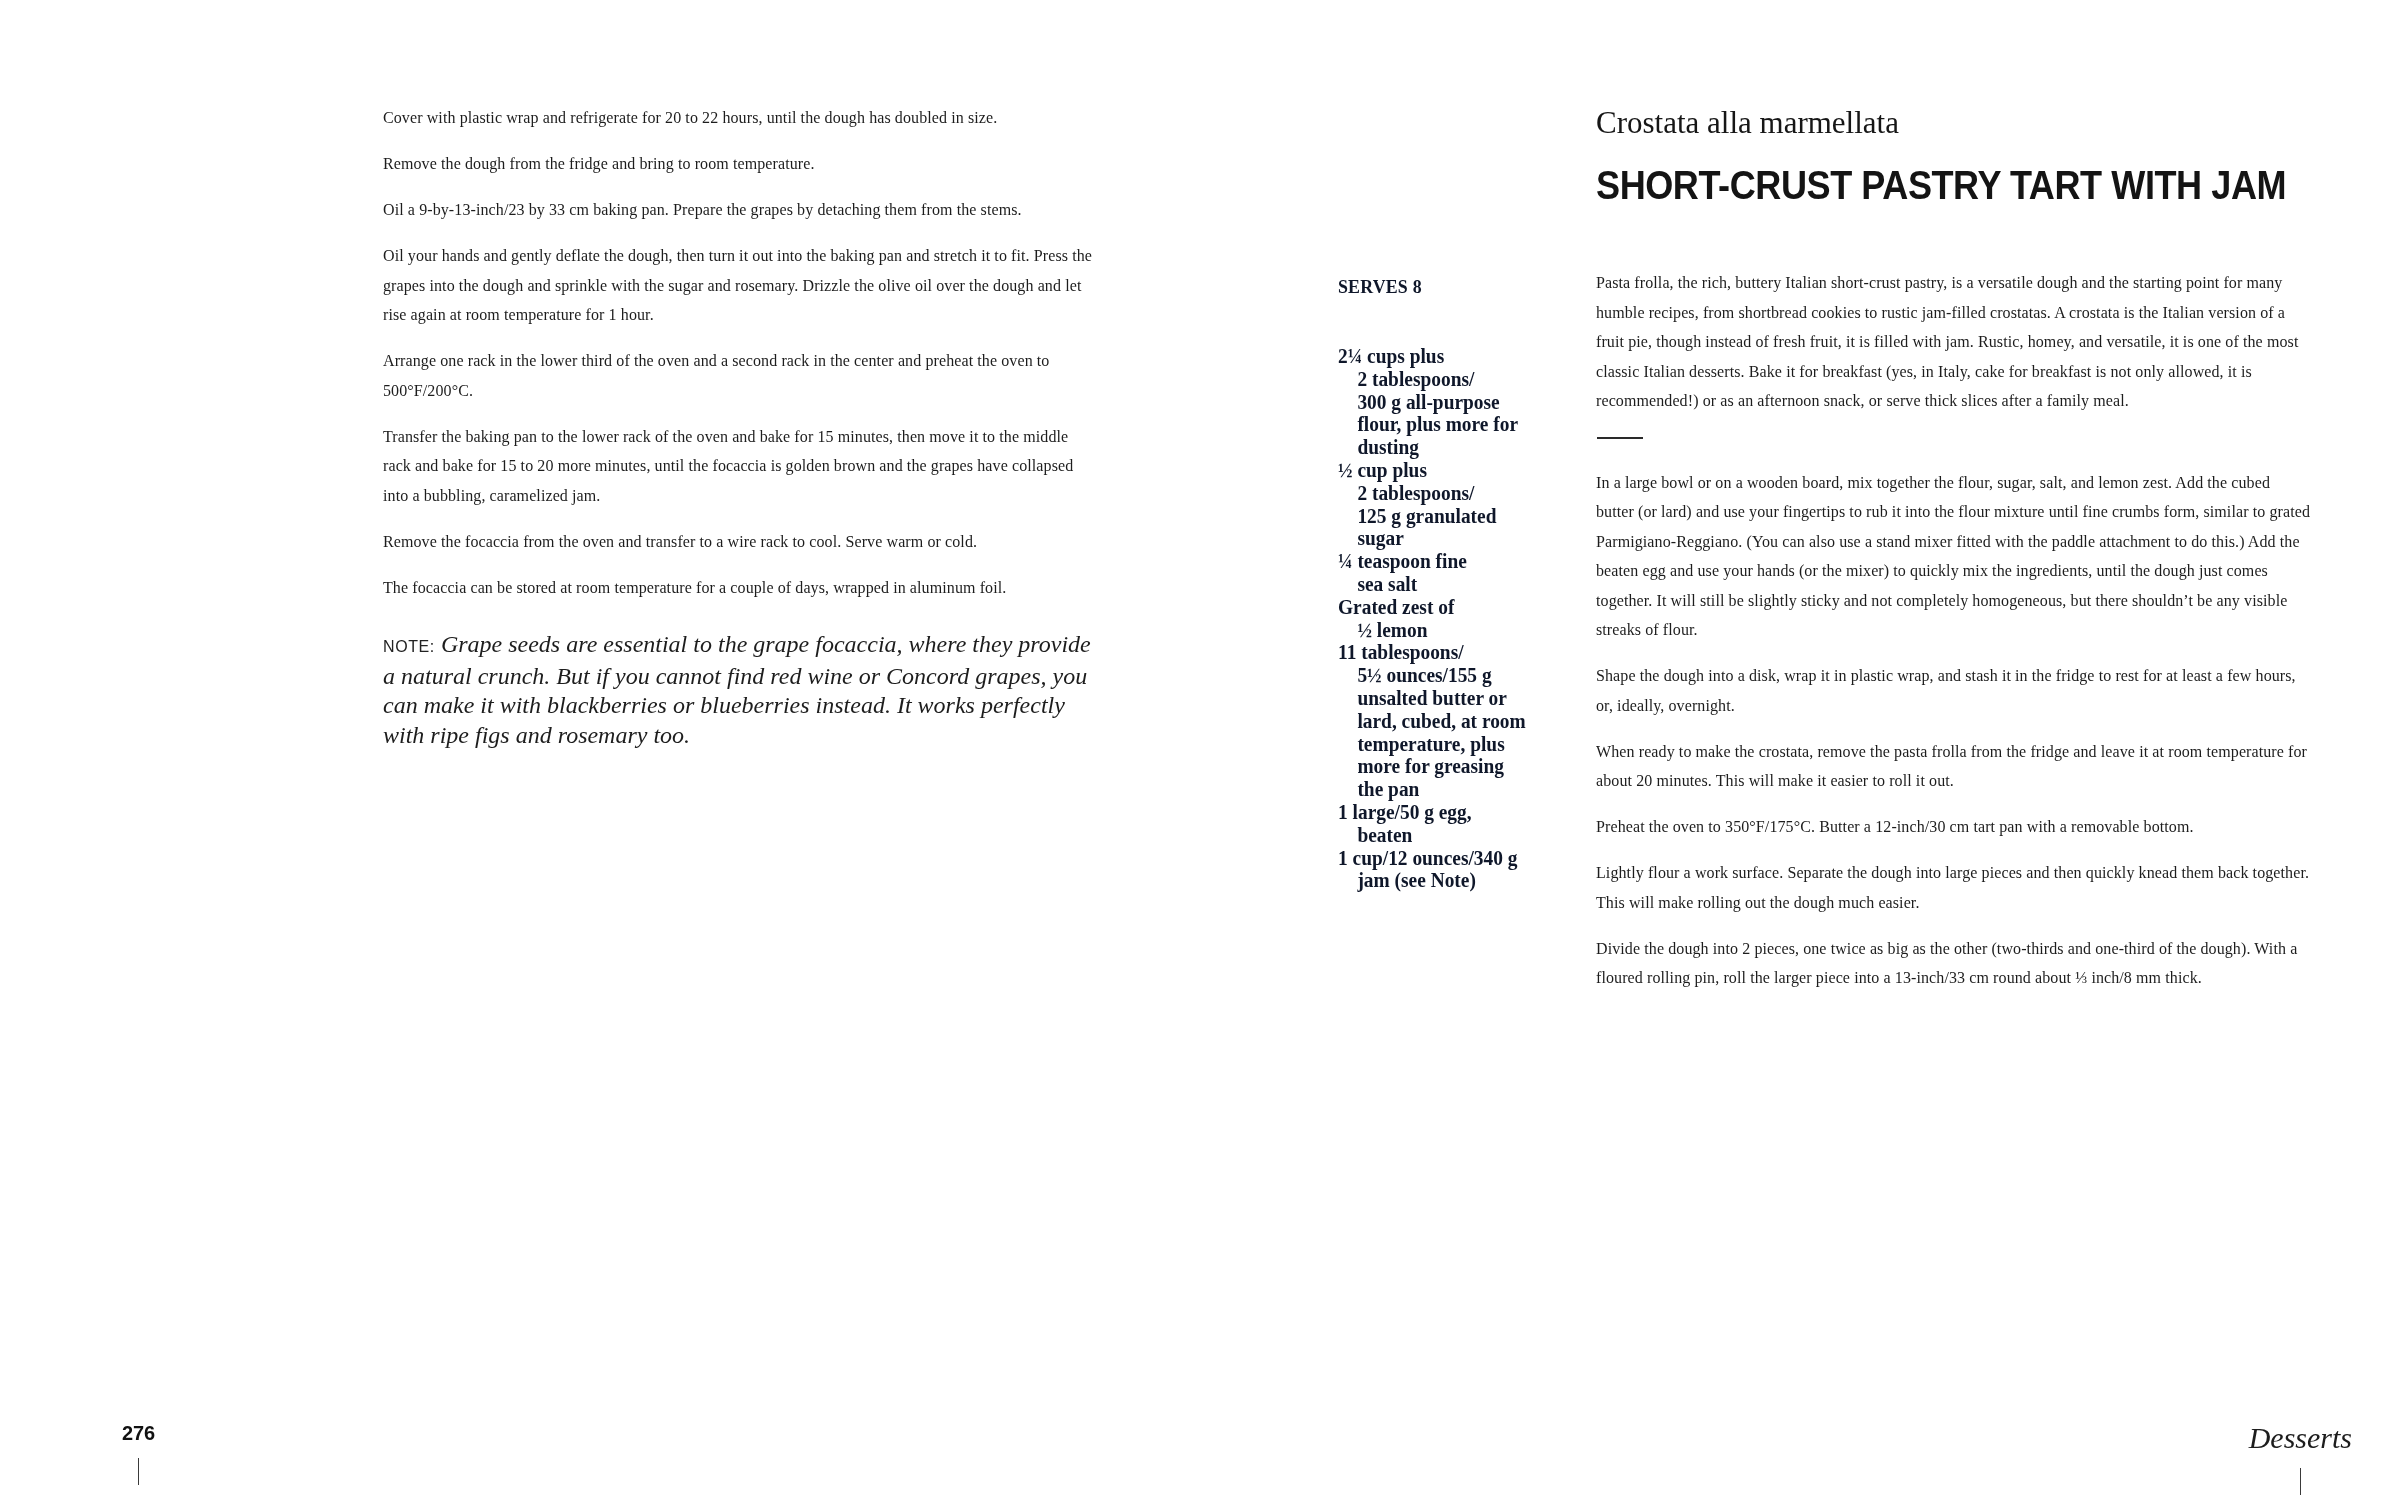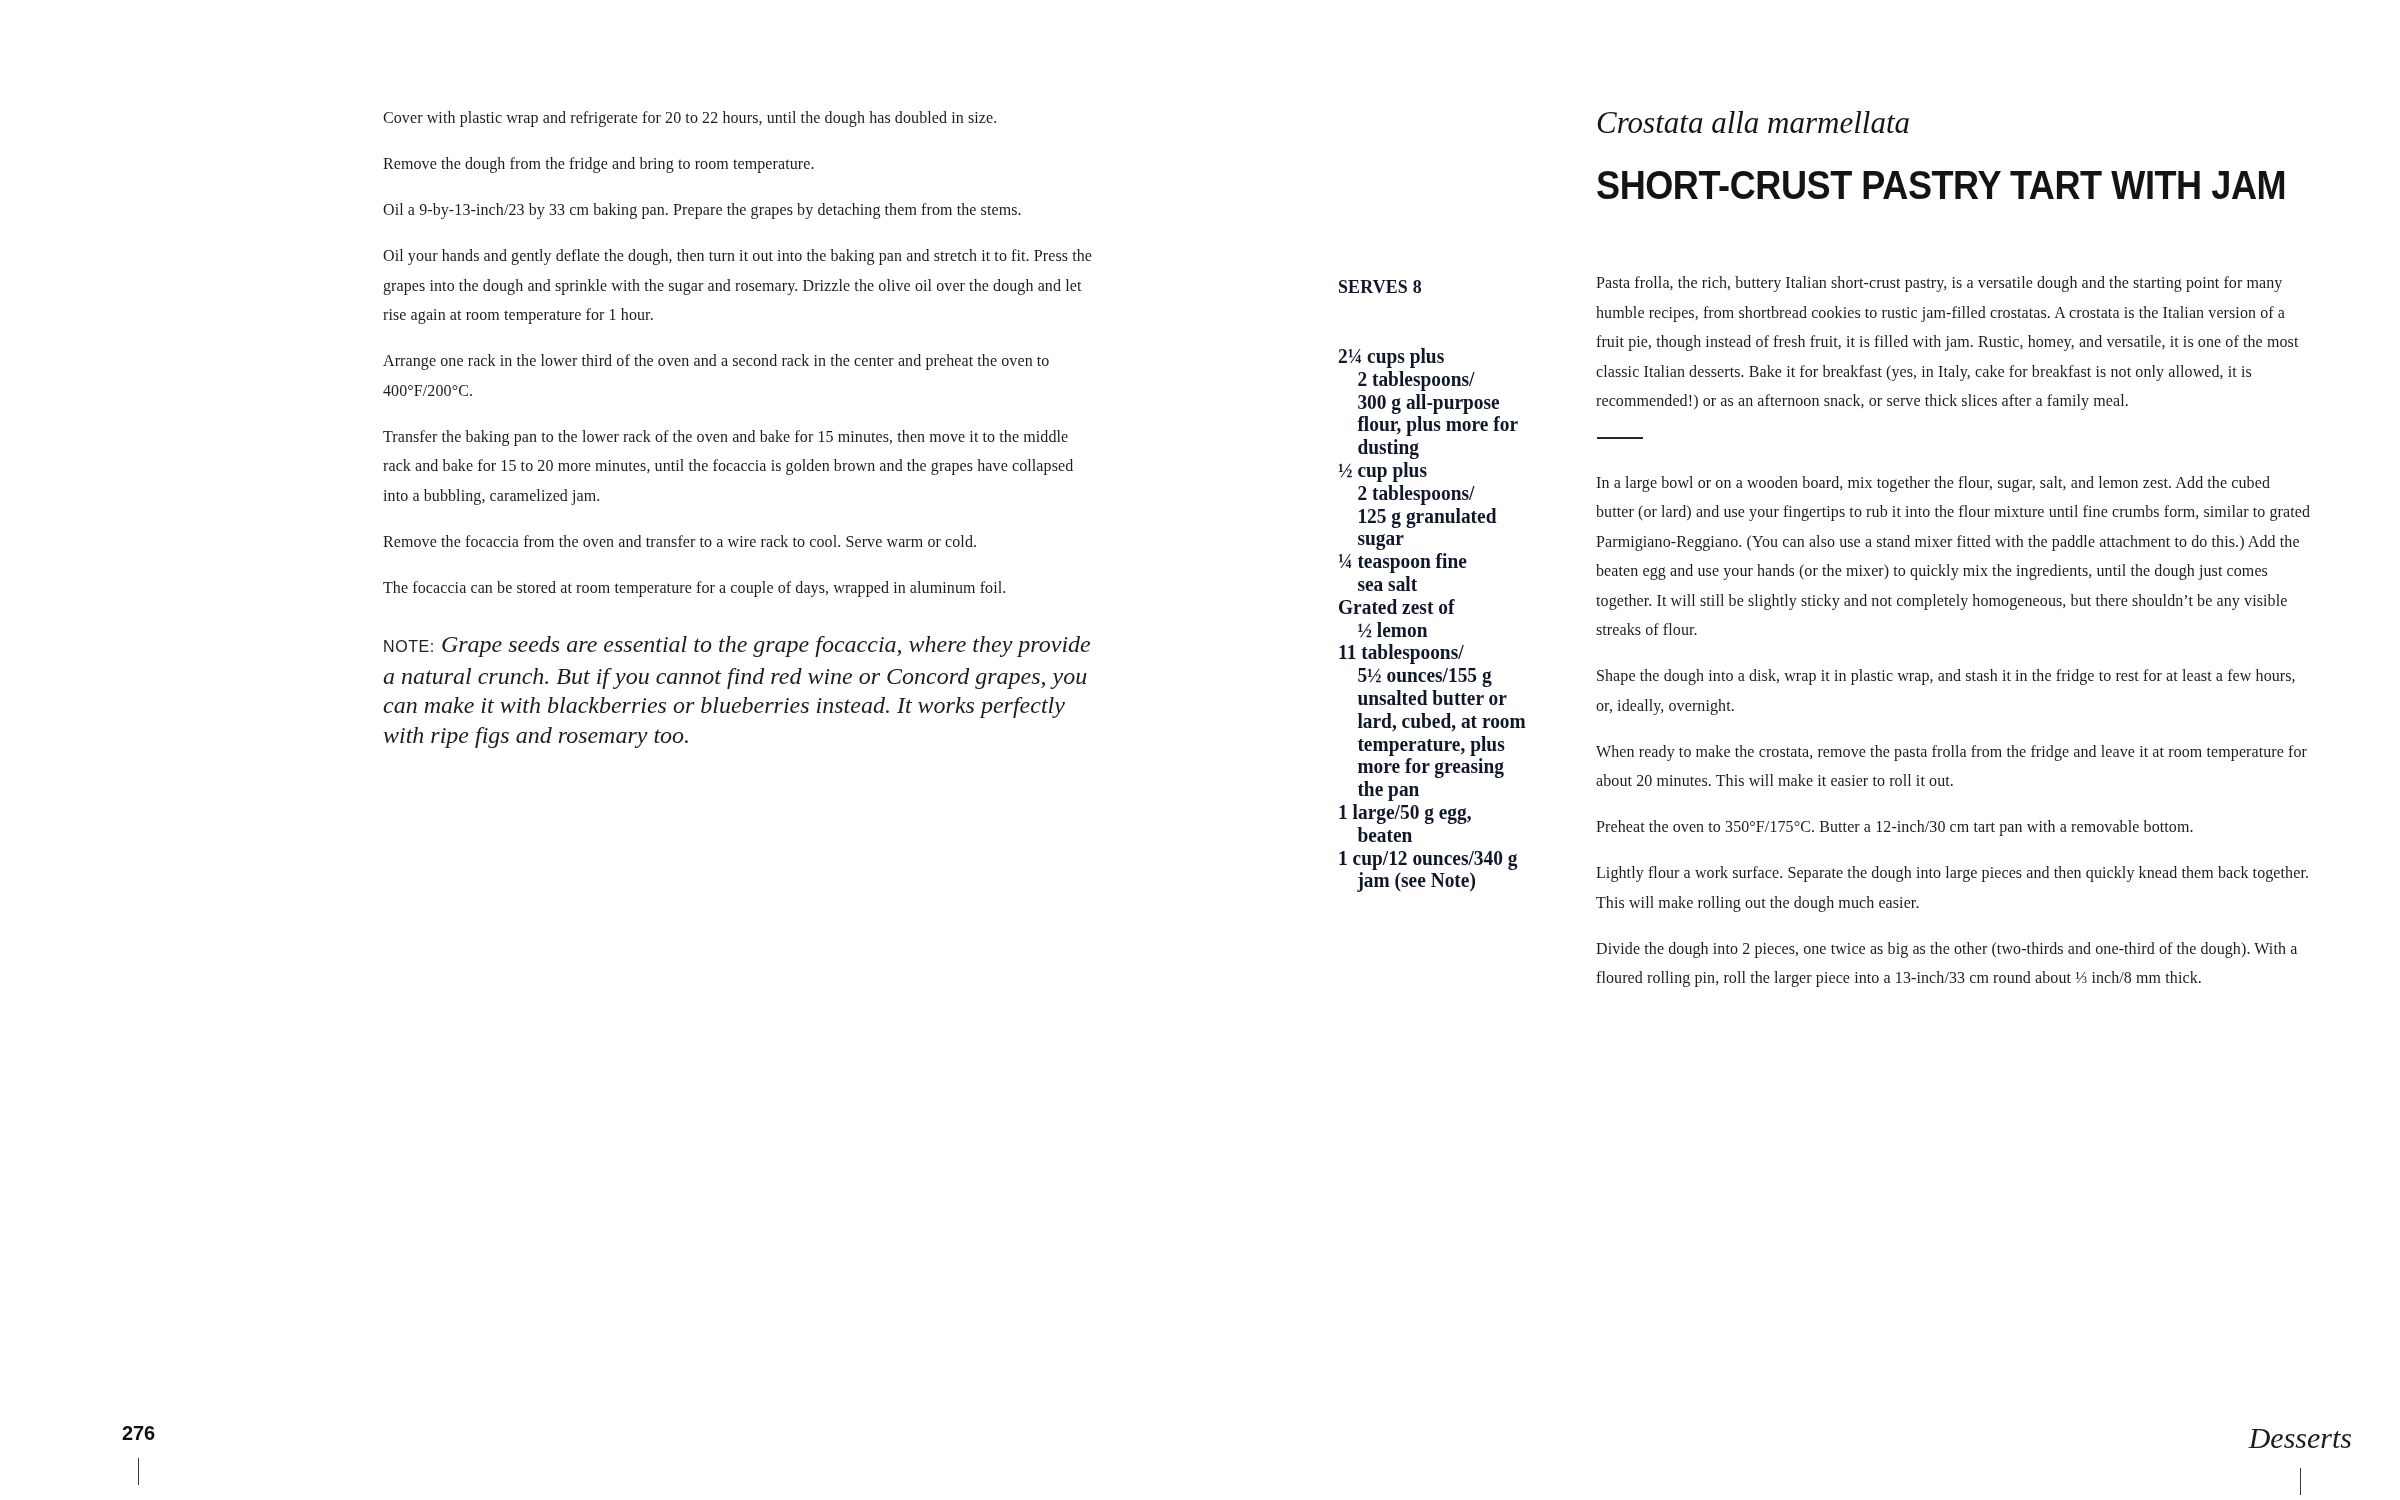--- a/index.html
+++ b/index.html
@@ -69,21 +69,20 @@
   }
 
   
   .right-col {
     position: absolute;
     left: 1596px;
     top: 105px;
     width: 714px;
   }
   .title-italian {
-    font-style: italic;
     font-size: 31px;
     line-height: 36px;
     color: #161616;
   }
   .title-main {
     font-family: "Liberation Sans", sans-serif;
     font-weight: 700;
     font-size: 41px;
     line-height: 46px;
     color: #141414;
@@ -132,21 +131,21 @@
 </head>
 <body>
 
 <div class="spread">
 
   <div class="left-col">
     <div class="para">Cover with plastic wrap and refrigerate for 20 to 22 hours, until the dough has doubled in size.</div>
     <div class="para">Remove the dough from the fridge and bring to room temperature.</div>
     <div class="para">Oil a 9-by-13-inch/23 by 33 cm baking pan. Prepare the grapes by detaching them from the stems.</div>
     <div class="para">Oil your hands and gently deflate the dough, then turn it out into the baking pan and stretch it to fit. Press the grapes into the dough and sprinkle with the sugar and rosemary. Drizzle the olive oil over the dough and let rise again at room temperature for 1 hour.</div>
-    <div class="para">Arrange one rack in the lower third of the oven and a second rack in the center and preheat the oven to 400°F/200°C.</div>
+    <div class="para">Arrange one rack in the lower third of the oven and a second rack in the center and preheat the oven to 500°F/200°C.</div>
     <div class="para">Transfer the baking pan to the lower rack of the oven and bake for 15 minutes, then move it to the middle rack and bake for 15 to 20 more minutes, until the focaccia is golden brown and the grapes have collapsed into a bubbling, caramelized jam.</div>
     <div class="para">Remove the focaccia from the oven and transfer to a wire rack to cool. Serve warm or cold.</div>
     <div class="para">The focaccia can be stored at room temperature for a couple of days, wrapped in aluminum foil.</div>
     <div class="note">
       <span class="note-label">NOTE:</span>
       <span class="note-text">Grape seeds are essential to the grape focaccia, where they provide a natural crunch. But if you cannot find red wine or Concord grapes, you can make it with blackberries or blueberries instead. It works perfectly with ripe figs and rosemary too.</span>
     </div>
   </div>
 
   <div class="sidebar">

